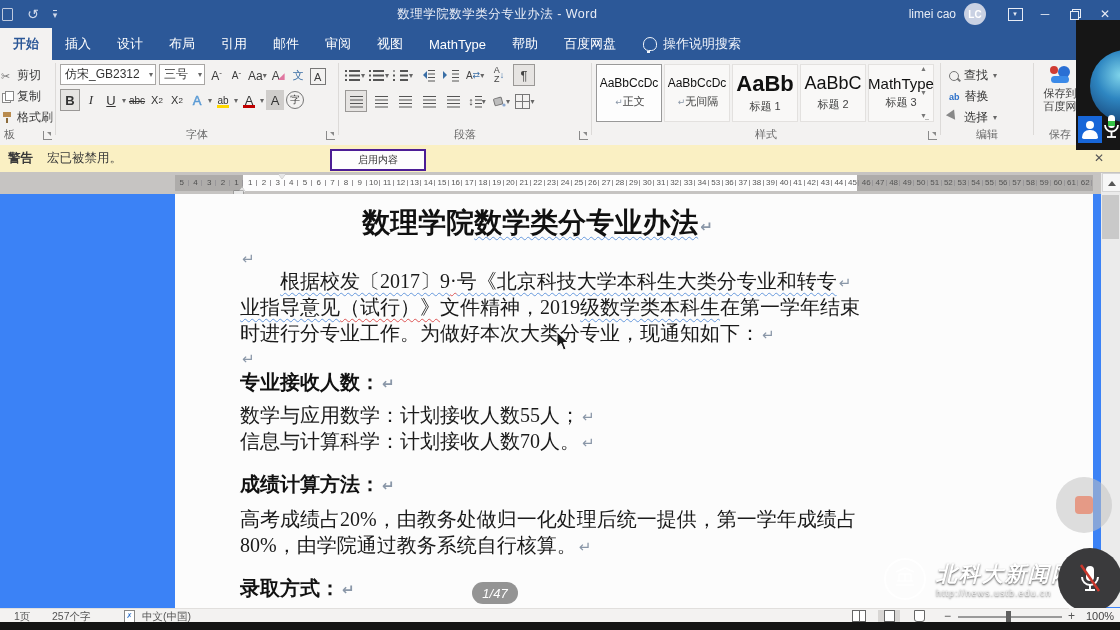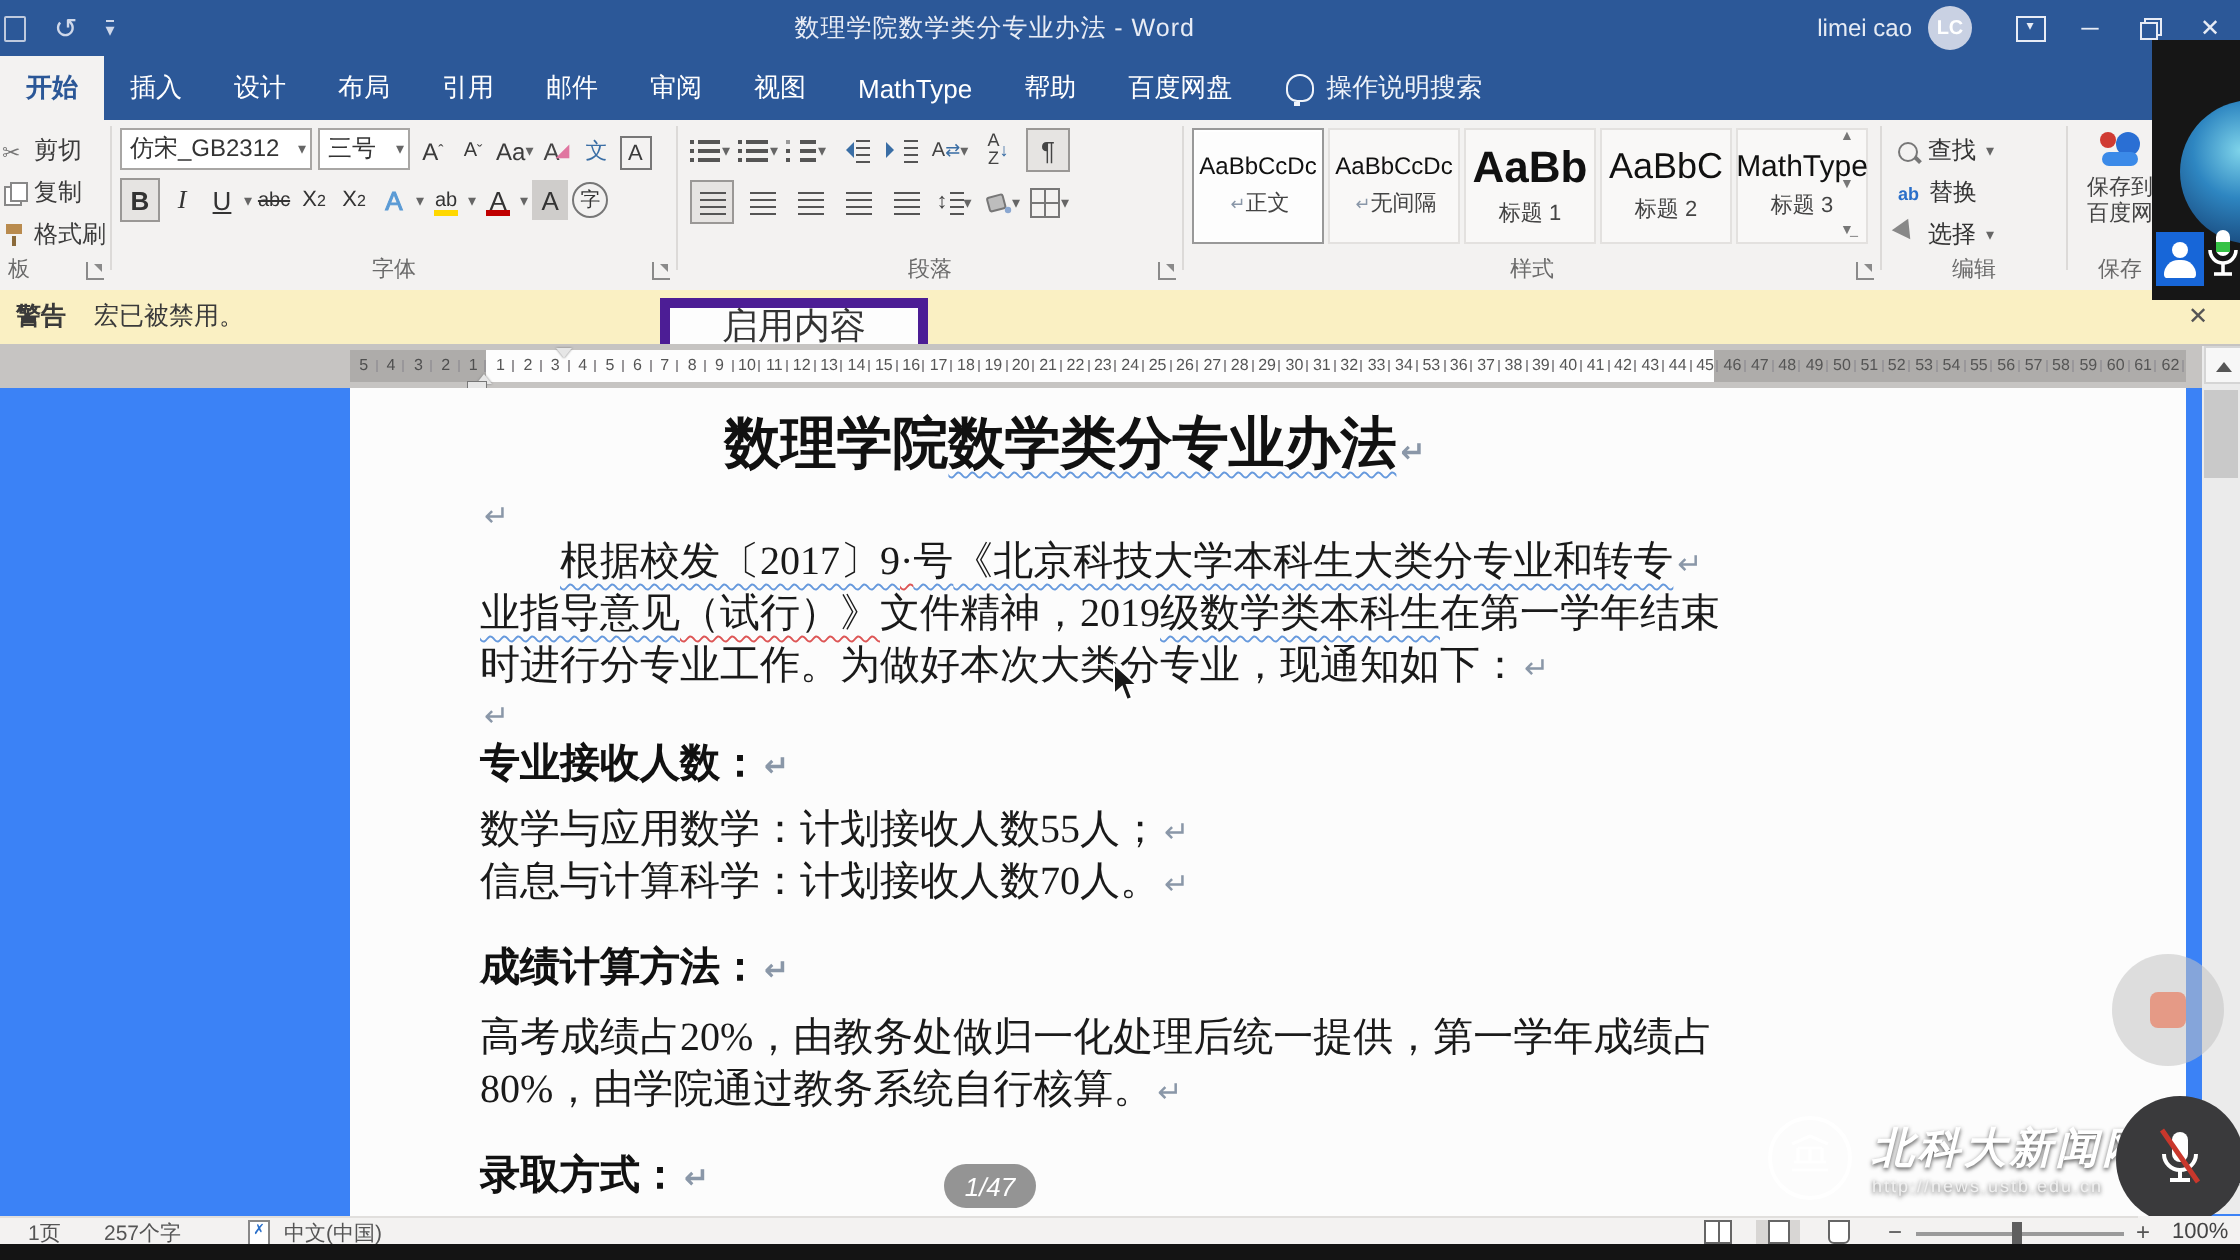--- a/index.html
+++ b/index.html
@@ -105,21 +105,21 @@
   .videopanel{position:absolute;left:1076px;top:20px;width:44px;height:130px;background:#161616;overflow:hidden;z-index:40;}
   .cam{position:absolute;left:14px;top:30px;width:72px;height:72px;border-radius:50%;background:radial-gradient(circle at 42% 35%,#7fd4ea 0%,#2e86c1 38%,#153f72 85%);}
   .personbtn{position:absolute;left:2px;top:96px;width:24px;height:27px;background:var(--person-blue,#1766d8);}
   .personbtn::before{content:"";position:absolute;left:8px;top:5px;width:8px;height:8px;border-radius:50%;background:#fff;}
   .personbtn::after{content:"";position:absolute;left:4px;top:14px;width:16px;height:9px;border-radius:8px 8px 2px 2px;background:#fff;}
 
   
   .warnbar{position:absolute;left:0;top:145px;width:1120px;height:27px;background:var(--warn-bg,#faf0c3);display:flex;align-items:center;font-size:12.5px;color:#3a3a3a;}
   .warnbar .wtitle{font-weight:bold;margin-left:8px;}
   .warnbar .wmsg{margin-left:14px;}
-  .enablebtn{position:absolute;left:330px;top:4px;height:18px;padding:0 26px;background:#fdfdfd;border:5px solid #4c1d95;font-size:18px;color:#333;display:flex;align-items:center;}
+  .enablebtn{position:absolute;left:330px;top:4px;height:18px;padding:0 26px;background:#fdfdfd;border:2px solid #4c1d95;font-size:10px;color:#333;display:flex;align-items:center;}
   .wclose{position:absolute;right:16px;top:6px;font-size:12px;color:#555;}
 
   
   .rulerband{position:absolute;left:0;top:172px;width:1120px;height:22px;background:#c6c4c2;}
   .rzone{position:absolute;top:3px;height:16px;}
   .rz-marginL{left:175px;width:68px;background:#aeacaa;}
   .rz-white{left:243px;width:614px;background:#fdfdfd;}
   .rz-marginR{left:857px;width:236px;background:#aeacaa;}
   .rcells{position:absolute;left:175px;top:3px;width:918px;height:16px;display:flex;}
   .rcell{flex:0 0 13.7px;position:relative;font-size:8px;color:#555;text-align:center;line-height:16px;}

